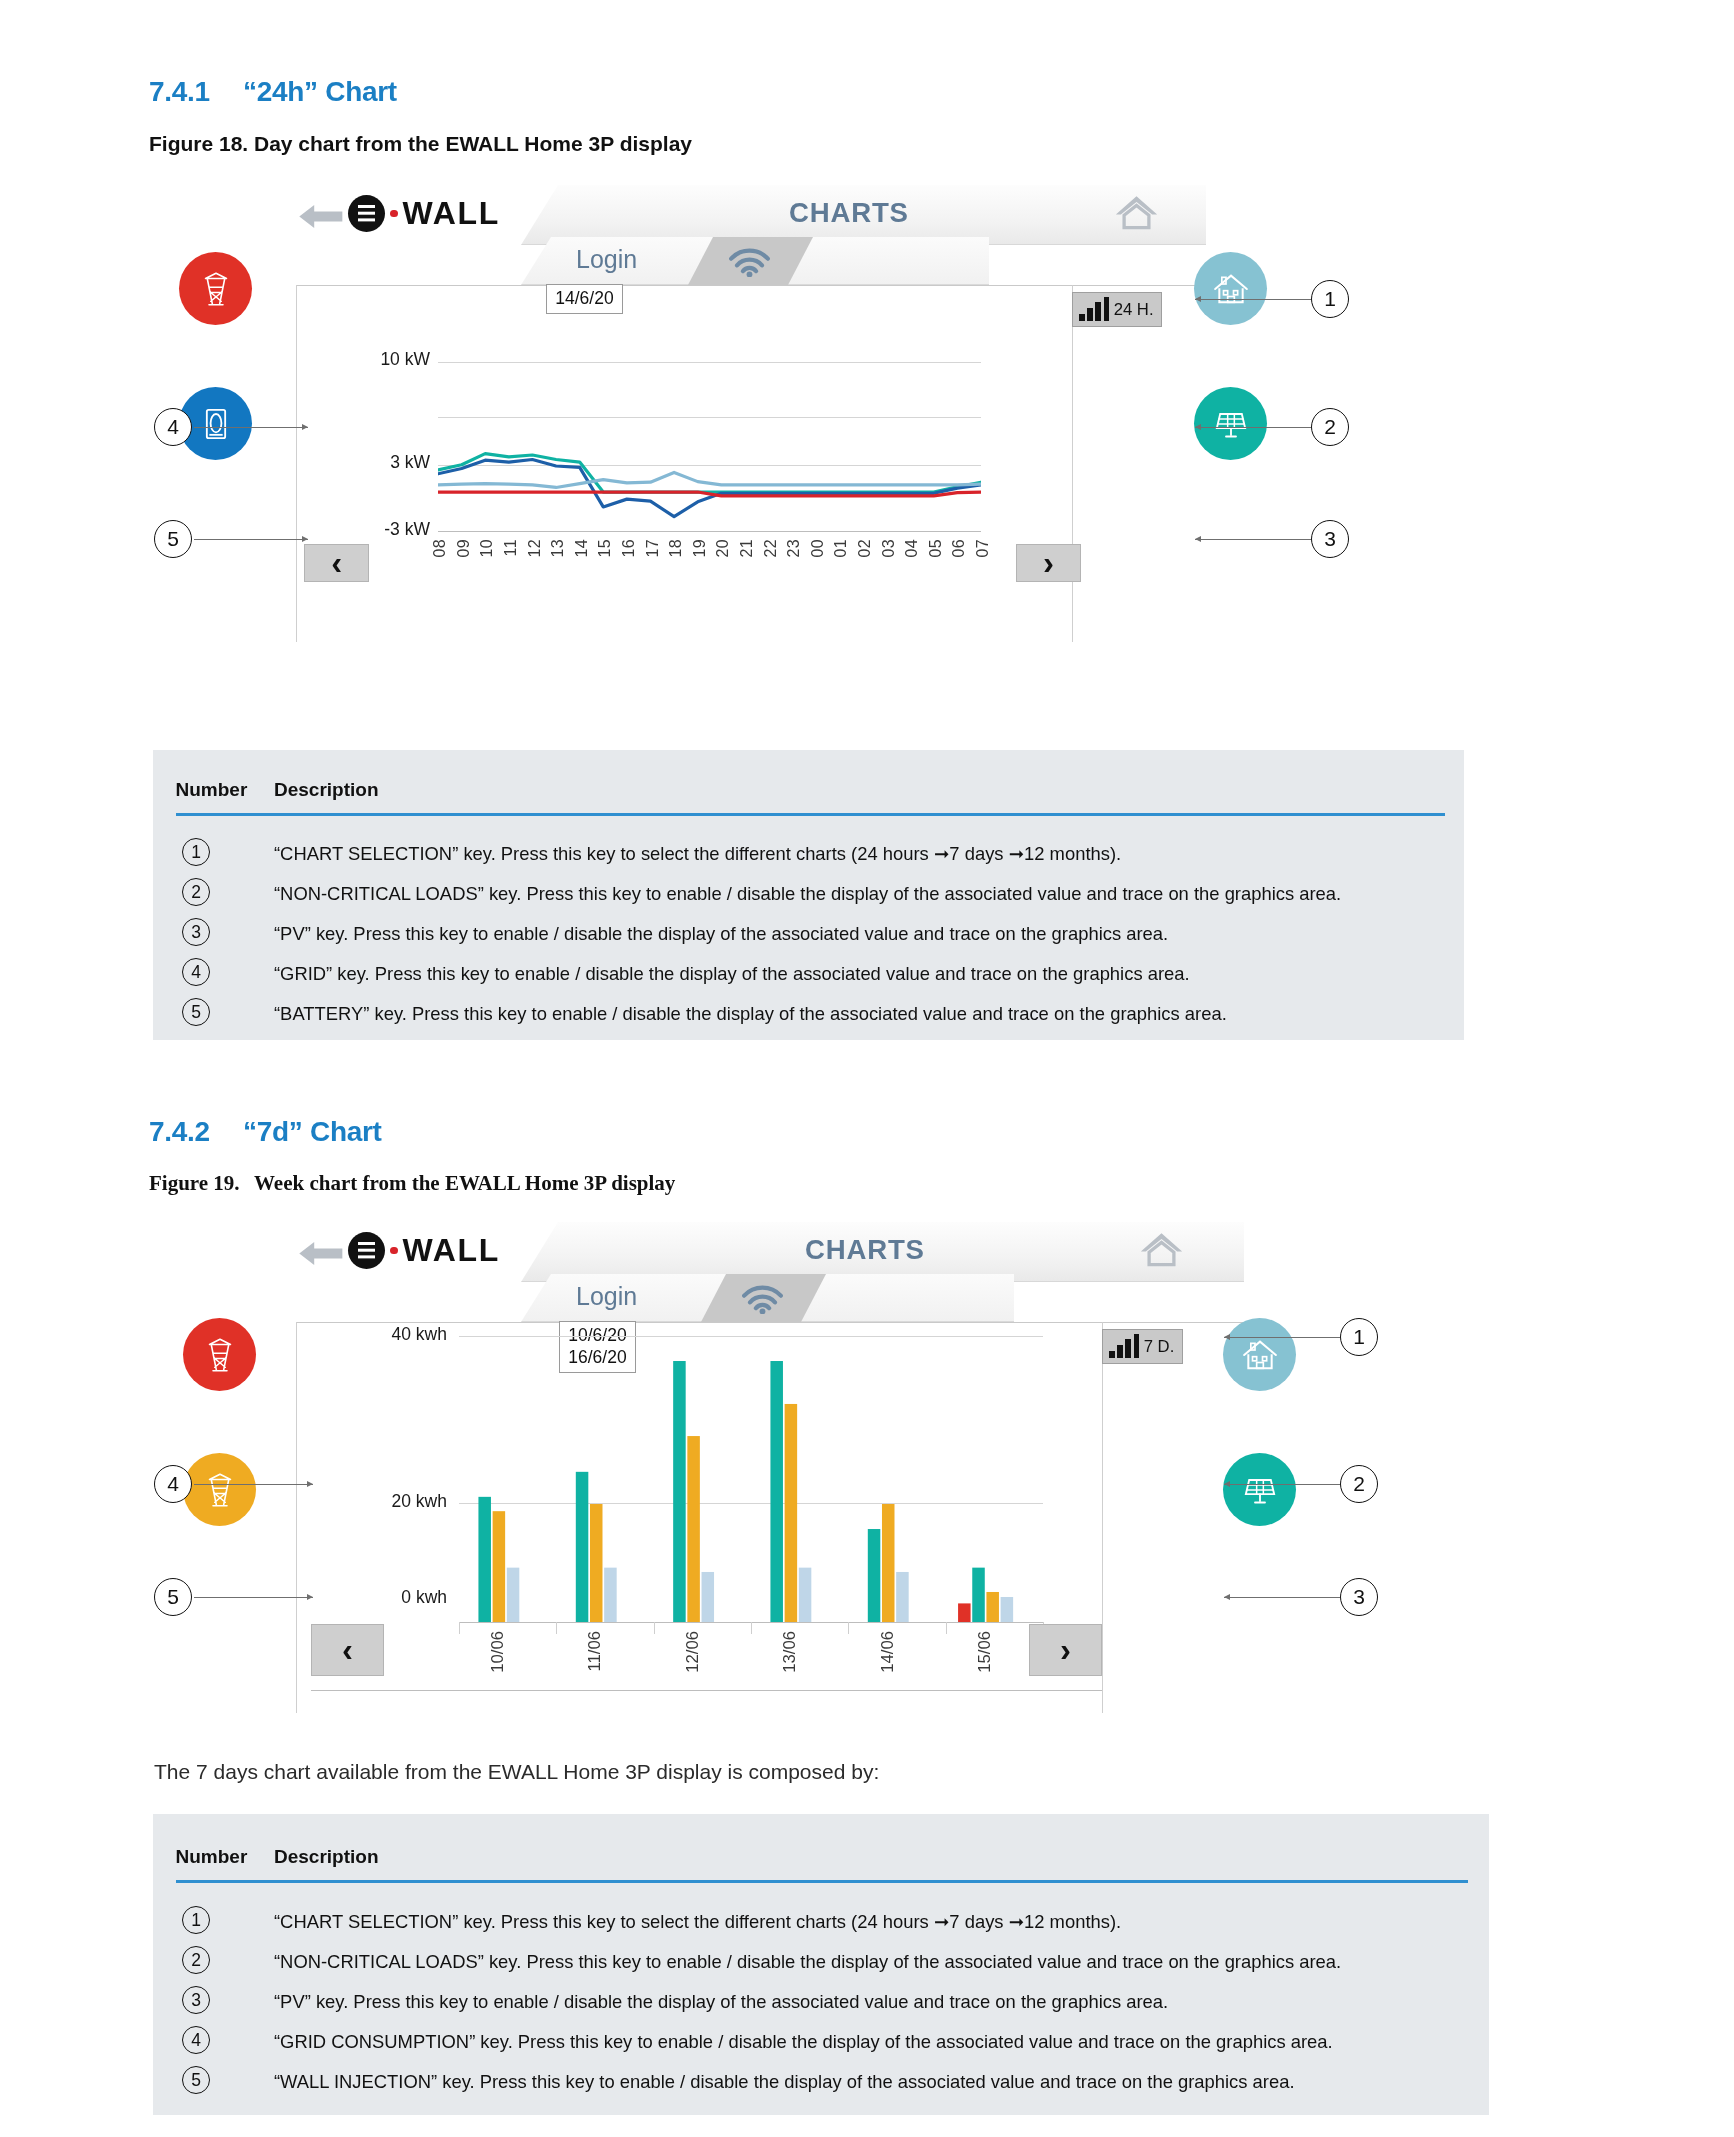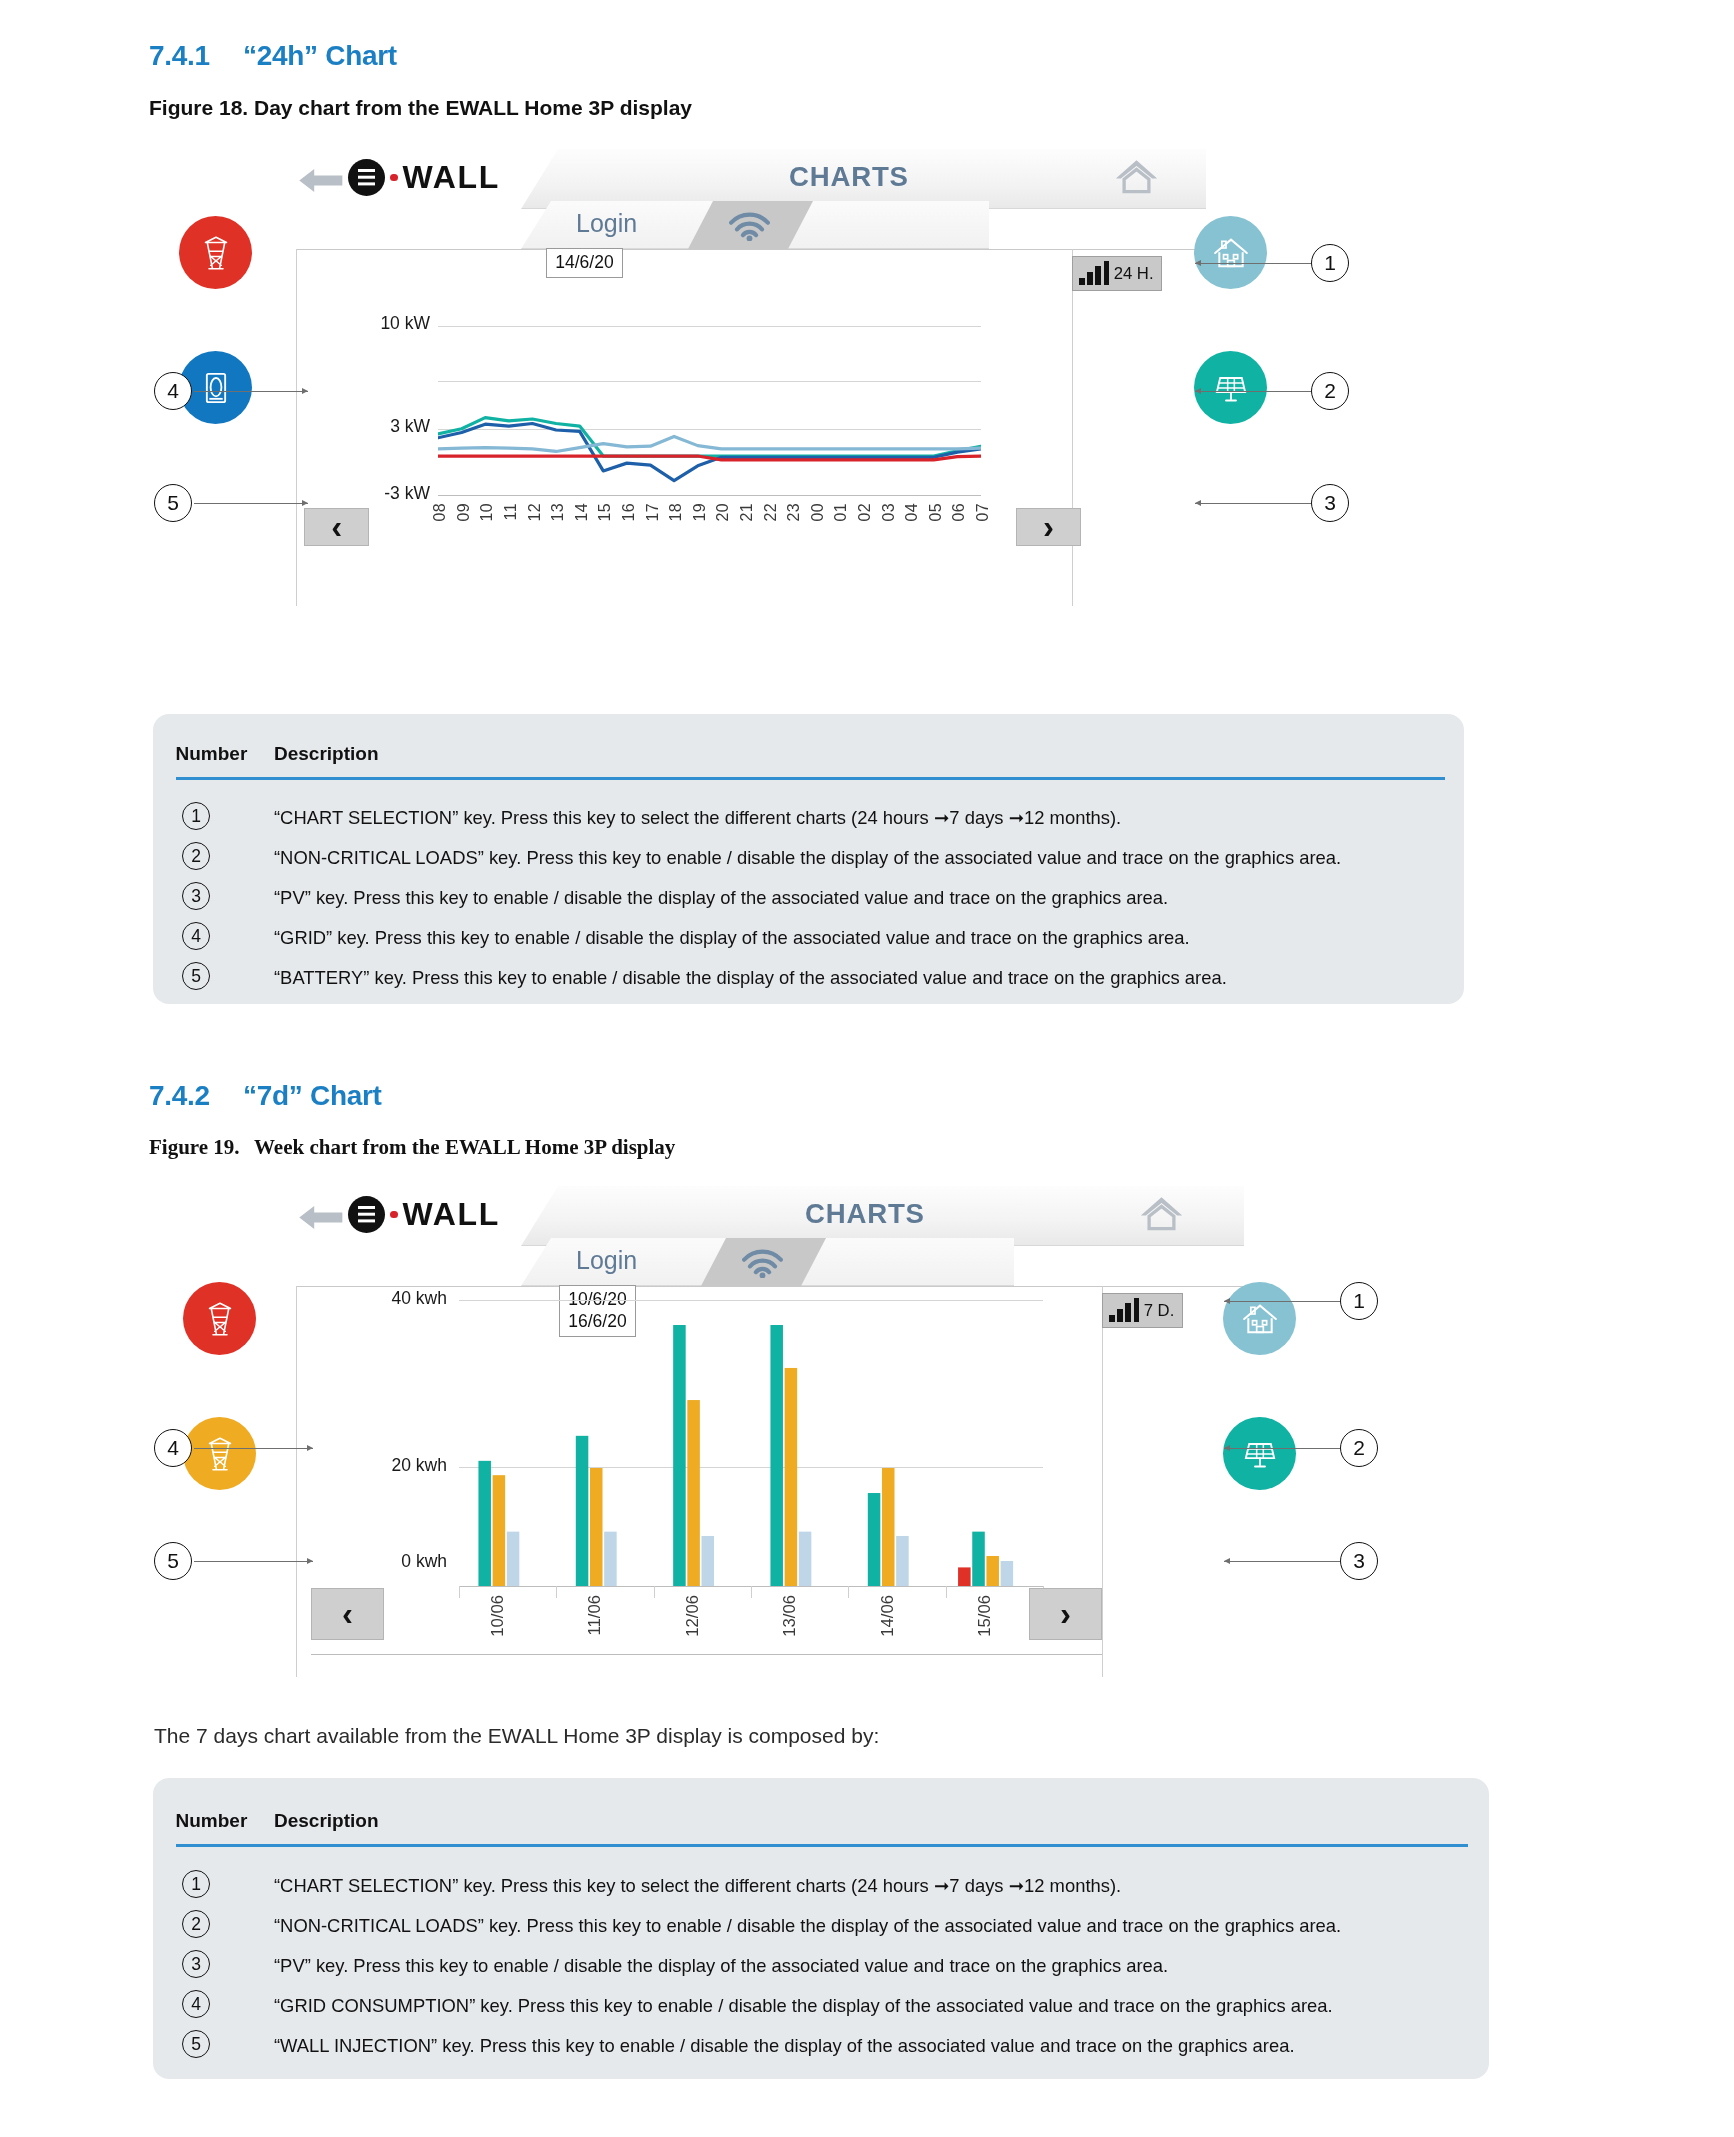--- a/index.html
+++ b/index.html
@@ -5,21 +5,21 @@
   * { box-sizing: border-box; }
   html, body { margin:0; padding:0; }
   body {
     width: 1735px; height: 2137px;
     background: #ffffff;
     font-family: "Liberation Sans", sans-serif;
     color: #1a1a1a;
     position: relative;
     overflow: hidden;
   }
-  .page { position:absolute; inset:0; padding: 16px; }
+  .page { position:absolute; inset:0; padding: 16px; margin-top: 36px; }
 
   
   .sec-head {
     position:absolute;
     font-size: 28px;
     font-weight: bold;
     color: #1b7fc4;
     letter-spacing: -0.3px;
     white-space: nowrap;
   }
@@ -127,21 +127,21 @@
   }
   .callout .lead-line { position:absolute; height:0.8px; background:#6f6f6f; }
   .callout .lead-line:after {
     content:""; position:absolute; width:0; height:0;
     border-top:3.3px solid transparent; border-bottom:3.3px solid transparent;
   }
   .callout.right .lead-line:after { left:0; top:-3.3px; border-right:6.7px solid #6f6f6f; }
   .callout.left  .lead-line:after { right:0; top:-3.3px; border-left:6.7px solid #6f6f6f; }
 
   
-  .desc-table { position:absolute; background:#e6e9ec;border-radius:16px; }
+  .desc-table { position:absolute; background:#e6e9ec; }
   .dt-head { position:absolute; font-size:19px; font-weight:bold; color:#111; }
   .dt-rule { position:absolute; height:2.5px; background:#2f8fd0; }
   .dt-num {
     position:absolute; width:28px; height:28px; border:1.3px solid #111; border-radius:50%;
     display:flex; align-items:center; justify-content:center; font-size:17.5px; color:#111;
   }
   .dt-desc { position:absolute; font-size:18.4px; color:#111; white-space:nowrap; }
 
   .vline { position:absolute; width:0.8px; background:#cfcfcf; }
 </style>

